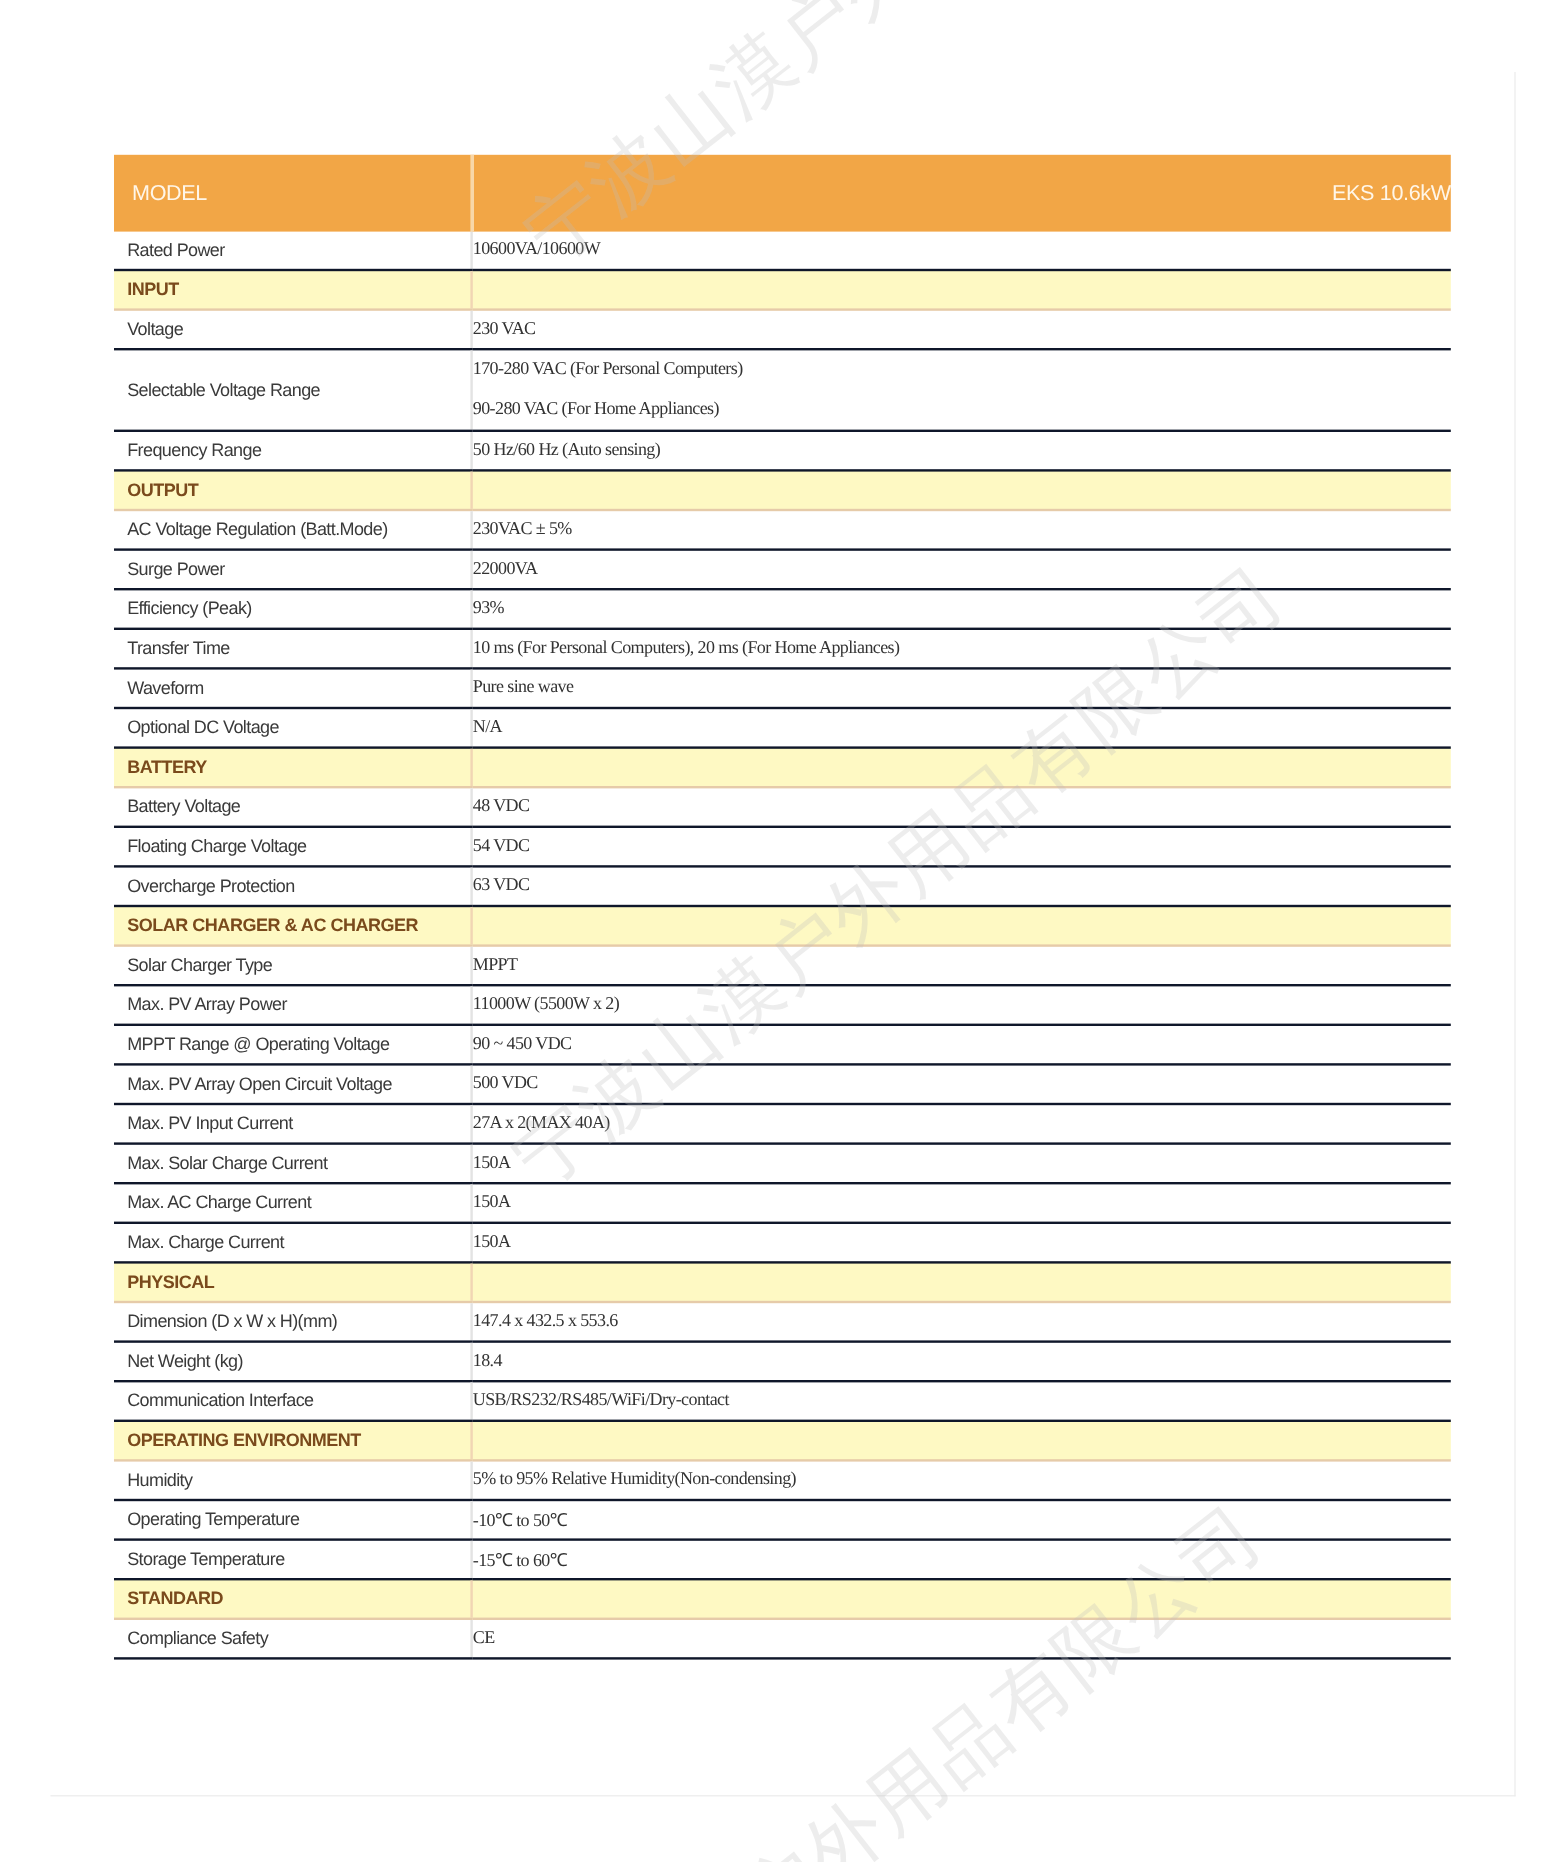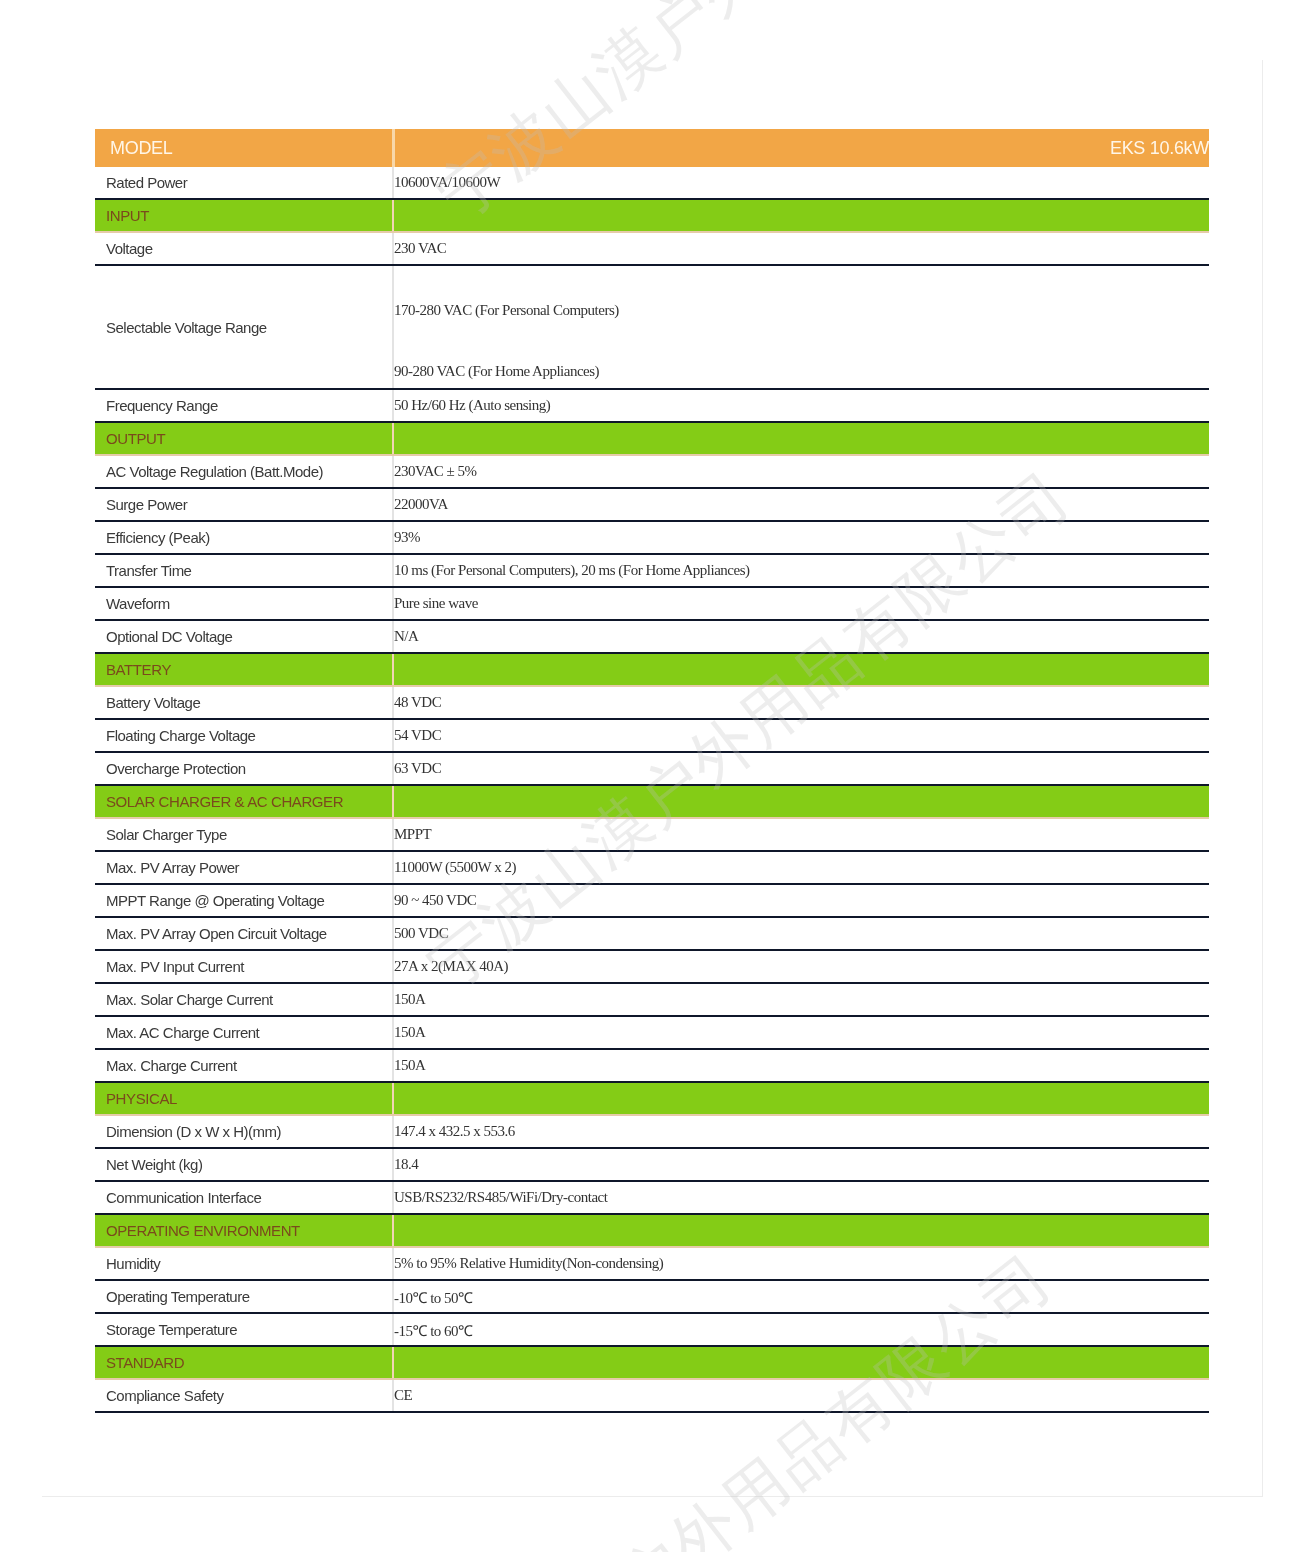--- a/index.html
+++ b/index.html
@@ -10,30 +10,30 @@
   .watermark { position: absolute; color: rgba(190,190,190,0.28); font-size: 64px;
                font-family: "DejaVu Sans", sans-serif; transform: rotate(-38deg); transform-origin: left top;
                white-space: nowrap; pointer-events: none; letter-spacing: 2px; }
   .wm1 { left: 420px; top: 170px; }
   .wm2 { left: 410px; top: 940px; }
   .wm3 { left: 600px; top: 1560px; }
   table.spec { position: absolute; left: 95px; top: 129px; width: 1114px; border-collapse: collapse; table-layout: fixed; }
   table.spec col.c1 { width: 298px; }
   table.spec col.c2 { width: 816px; }
   th, td { padding: 0; font-weight: normal; }
-  tr.model-row th { background: #f2a646; color: #fff6e8; height: 38px; font-size: 18px; letter-spacing: -0.3px; }
+  tr.model-row th { background: #f2a646; color: #fff6e8; height: 64px; font-size: 18px; letter-spacing: -0.3px; }
   tr.model-row th.label { text-align: left; padding-left: 15px; }
   tr.model-row th.value { text-align: right; border-left: 3px solid #f8d7a8; }
   tr.row td { height: 31px; border-bottom: 2px solid #0f172a; font-size: 15px; letter-spacing: -0.5px; }
   tr.row td.label { padding-left: 11px; color: #3a3a3a; }
   tr.row td.value { text-align: left; border-left: 2px solid #e3e3e3; color: #333; font-family: Liberation Serif, serif; }
   tr.row.tall td { height: 63px; }
-  tr.row.tall .line { display: block; line-height: 33px; margin-top: 28px; }
-  tr.section td { height: 31px; background: #84cc16; border-bottom: 2px solid #e6cba9; font-size: 15px;
-                  color: #7a4a1c; letter-spacing: -0.4px; }
+  tr.row.tall .line { display: block; line-height: 33px; }
+  tr.section td { height: 31px; background: #fef9c3; border-bottom: 2px solid #e6cba9; font-size: 15px;
+                  color: #7a4a1c; letter-spacing: -0.4px; font-weight: bold; }
   tr.section td.label { padding-left: 11px; }
   tr.section td.value { border-left: 2px solid #f1d5b4; }
 </style>
 </head>
 <body>
 
 <div class="page-frame"></div>
 
 <table class="spec">
   <colgroup>

